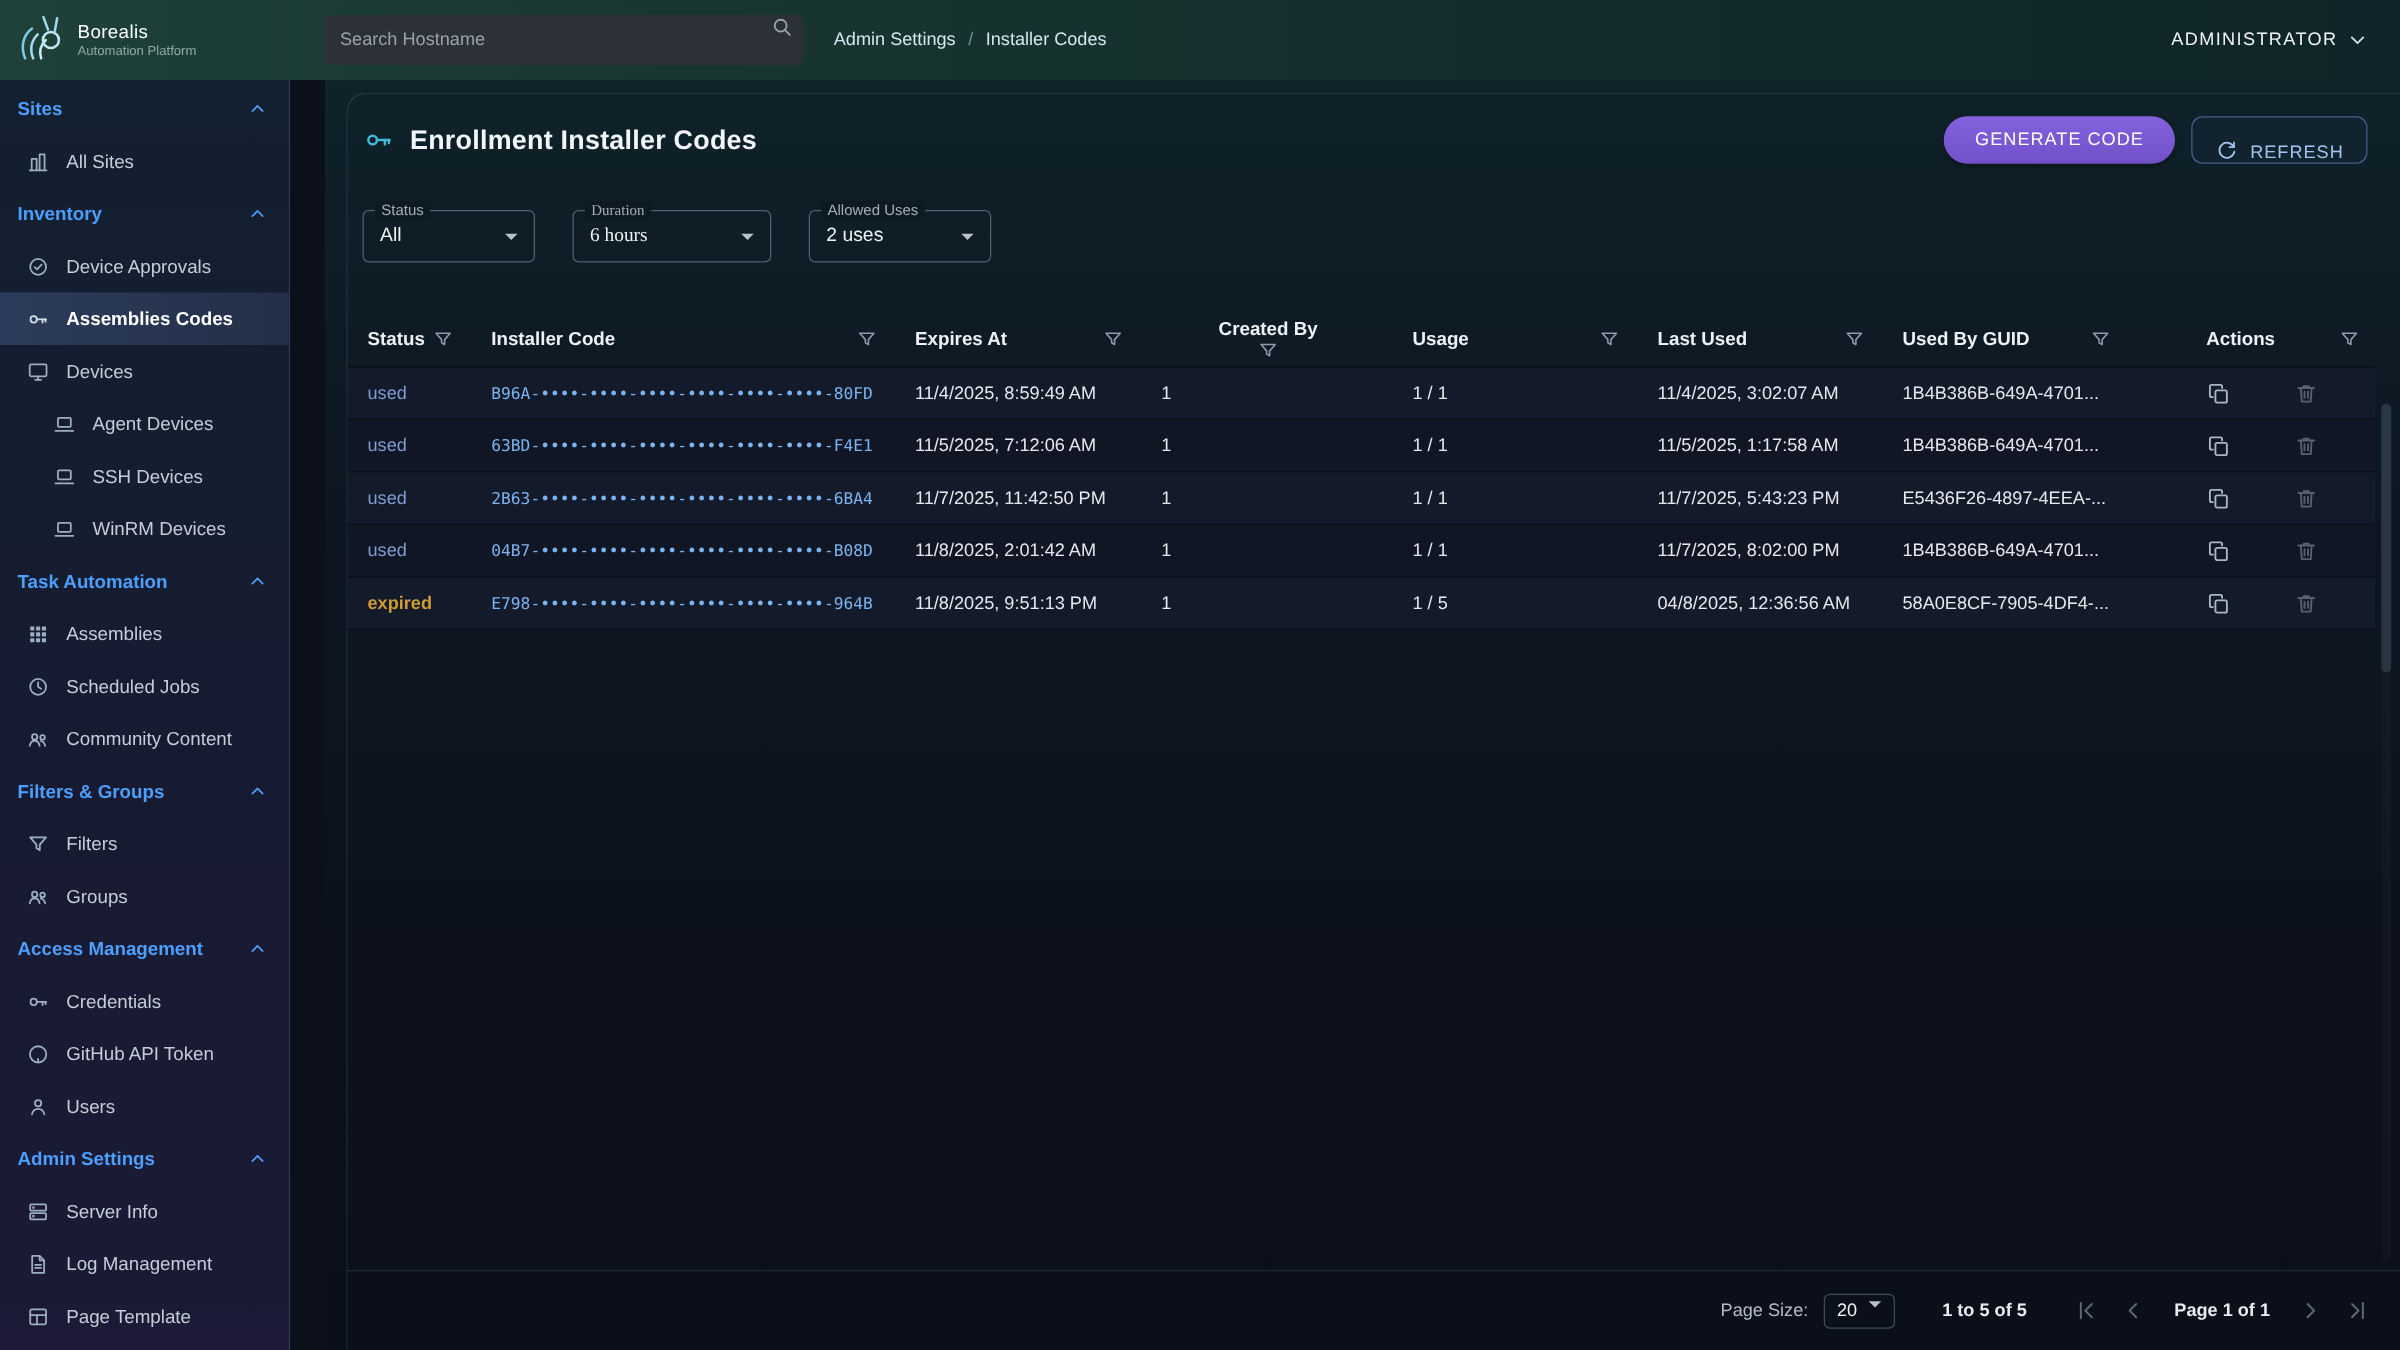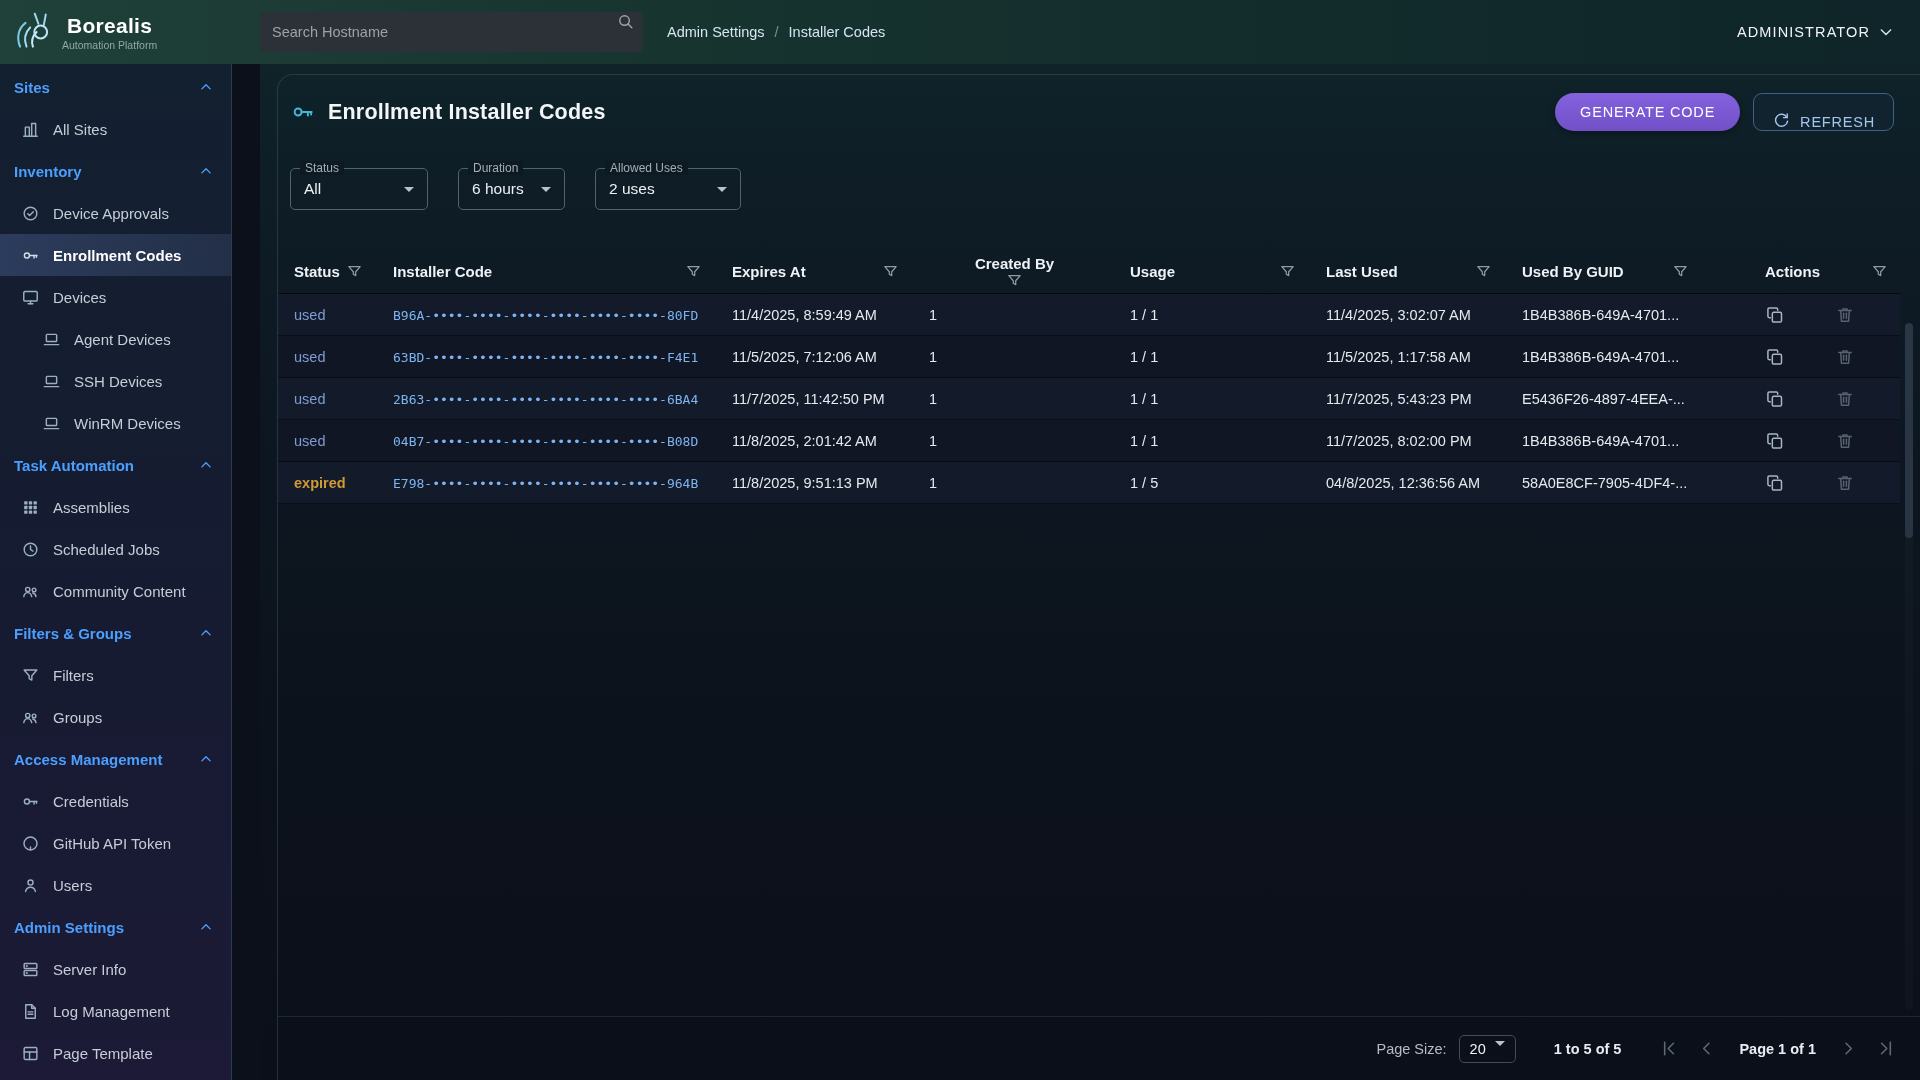--- a/index.html
+++ b/index.html
@@ -6,21 +6,21 @@
   html,body { width:1920px; height:1080px; overflow:hidden; background:#0b101a;
               font-family:"Liberation Sans",sans-serif; color:#e6eaef; }
   .app { position:relative; width:1920px; height:1080px; }
 
   
   .topbar { position:absolute; top:0; left:0; right:0; height:64px; z-index:5;
     display:flex; align-items:center; padding-right:24px;
     background:linear-gradient(90deg,#1f4139 0%,#17342f 35%,#122b2b 70%,#0f2529 100%); }
   .brand { width:260px; min-width:260px; display:flex; align-items:center; gap:8px; padding-left:10px; cursor:pointer; }
   .logo { width:44px; height:44px; }
-  .brand-name { font-size:21px; font-weight:700; color:#ffffff; letter-spacing:.3px;text-align:center; }
+  .brand-name { font-size:15px; font-weight:400; color:#ffffff; letter-spacing:.3px; }
   .brand-sub { font-size:10.5px; color:#8fa8a5; margin-top:1px; }
   .search { width:383px; height:40px; background:#2b3136; border-radius:4px;
     display:flex; padding-right:8px; }
   .search input { flex:1; height:100%; background:transparent; border:0; outline:0; padding:0 12px;
     color:#e3e8ec; font-size:14.5px; font-family:"Liberation Sans",sans-serif; }
   .search input::placeholder { color:#99a3ab; }
   .search-ic { width:19px; height:19px; color:#9aa5ad; cursor:pointer; }
   .breadcrumb { display:flex; align-items:center; gap:10px; margin-left:24px; font-size:14.5px; }
   .crumb { color:#d5e5f3; font-weight:500; cursor:pointer; }
   .crumb-sep { color:#76909f; }
@@ -58,21 +58,21 @@
     font:500 14.5px "Liberation Sans",sans-serif; letter-spacing:.8px;
     box-shadow:0 2px 6px rgba(0,0,0,.35); }
   .btn-refresh { height:38px; padding:0 18px; display:flex; align-items:flex-end; gap:9px; cursor:pointer;
     border:1px solid #40608a; border-radius:9px; background:rgba(24,42,66,.25);
     color:#a3c6ef; font:500 14.5px "Liberation Sans",sans-serif; letter-spacing:.8px; }
   .refresh-ic { width:19px; height:19px; }
 
   .filters { display:flex; gap:30px; margin:37px 0 0 12px; }
   .filter { position:relative; height:42px; border:1px solid #50616f; border-radius:5px;
     display:flex; align-items:center; padding:0 13px; cursor:pointer; }
-  .f0 { width:138px; } .f1 { width:107px; } .f2 { width:146px; }
+  .f0 { width:138px; } .f1 { width:159px;font-family:Liberation Serif, serif; } .f2 { width:146px; }
   .filter-label { position:absolute; top:-8px; left:9px; padding:0 5px; font-size:12px;
     color:#a3aeba; background:#0d1a22; line-height:14px; }
   .filter-value { font-size:15.5px; color:#edf1f5; }
   .filter .caret { margin-left:auto; }
   .caret { width:0; height:0; border-left:5px solid transparent; border-right:5px solid transparent;
     border-top:5.5px solid #b9c2cc; display:inline-block; }
 
   
   .table { margin:40px 20px 0 0; }
   .thead { display:flex; height:44px; align-items:center; padding-left:16px; border-bottom:1px solid #05080f; }
@@ -201,21 +201,21 @@
         </div>
         <div class="nav-item active">
           <span class="icon nav-ic">
             <svg viewBox="0 0 24 24" fill="none" stroke="currentColor" stroke-width="1.8" stroke-linecap="round" stroke-linejoin="round">
               <circle cx="7.5" cy="12" r="3.2"></circle>
               <path d="M10.7 12H20"></path>
               <path d="M16.5 12v3.2"></path>
               <path d="M19.5 12v2.3"></path>
             </svg>
           </span>
-          <span>Enrollment Codes</span>
+          <span>Assemblies Codes</span>
         </div>
         <div class="nav-item">
           <span class="icon nav-ic">
             <svg viewBox="0 0 24 24" fill="none" stroke="currentColor" stroke-width="1.8" stroke-linecap="round" stroke-linejoin="round">
               <rect x="3.5" y="4.5" width="17" height="12" rx="1.5"></rect>
               <path d="M9 20h6"></path>
               <path d="M12 16.5V20"></path>
             </svg>
           </span>
           <span>Devices</span>

